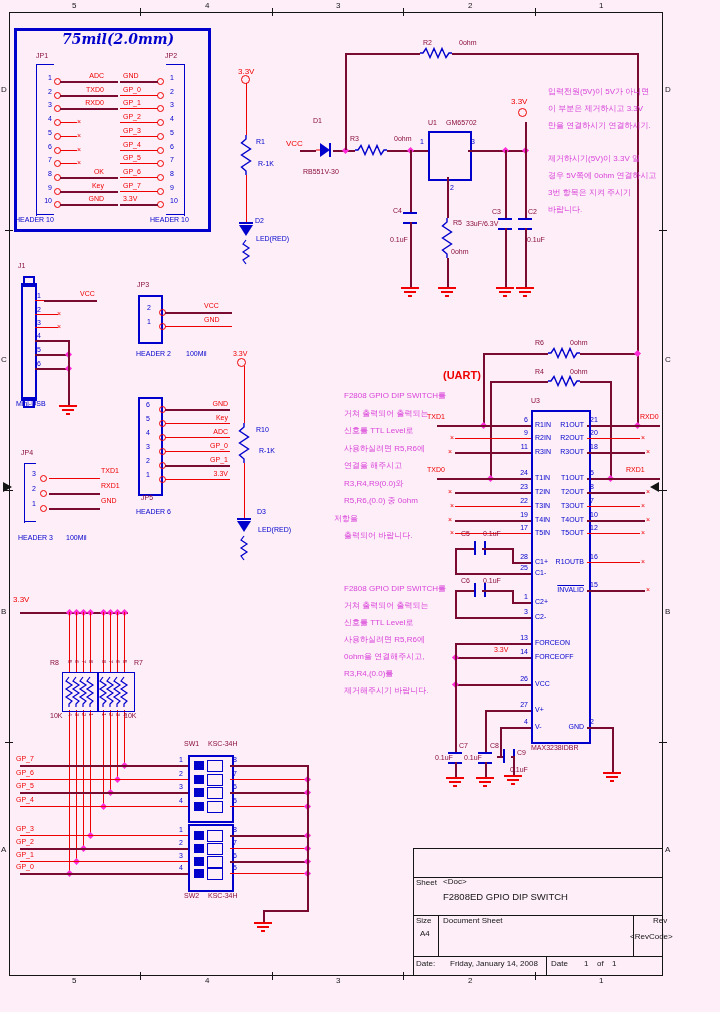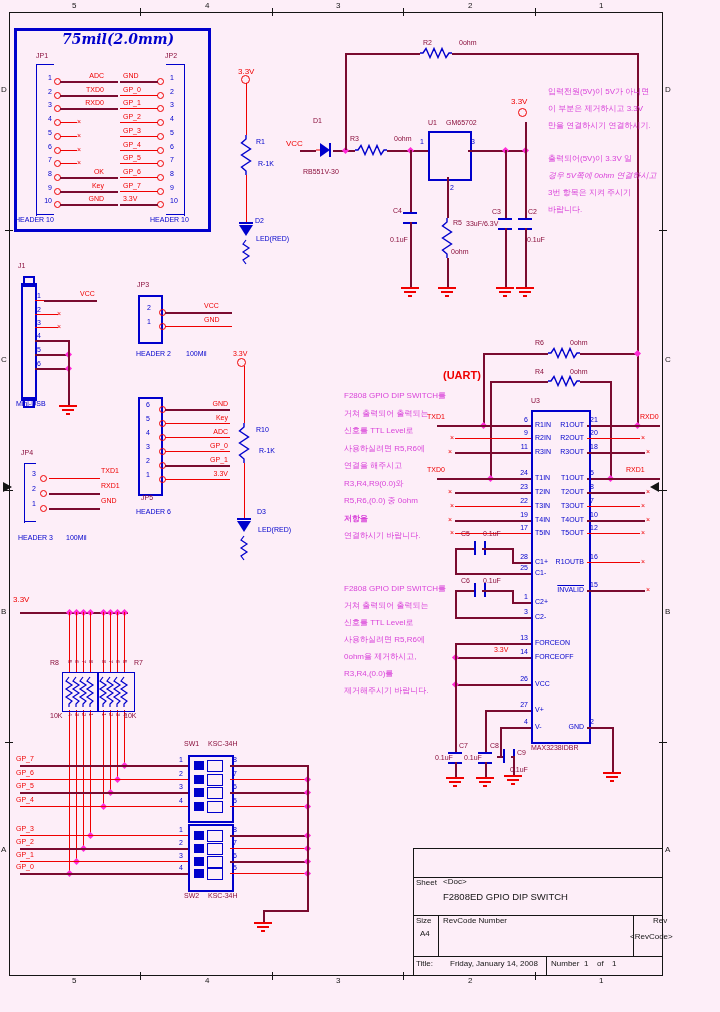--- a/index.html
+++ b/index.html
@@ -231,38 +231,38 @@
     <div class="vw" style="left: 525px; top: 150px; height: 68px; width: 2px; background: rgb(122, 11, 48);"></div>
     <div class="capH" style="left: 518px; top: 218px;"></div>
     <div class="vw" style="left: 525px; top: 228px; height: 59px; width: 2px; background: rgb(122, 11, 48);"></div>
     <div class="gnd" style="left: 516px; top: 287px;"></div>
     <span class="t m7" style="left: 528px; top: 208px;">C2</span>
     <span class="t m7" style="left: 527px; top: 236px;">0.1uF</span>
     <div class="vw" style="left: 637px; top: 53px; height: 372px; width: 2px; background: rgb(122, 11, 48);"></div>
     <span class="t g8" style="left: 548px; top: 88px;">입력전원(5V)이 5V가 아니면</span>
     <span class="t g8" style="left: 548px; top: 105px;">이 부분은 제거하시고 3.3V</span>
     <span class="t g8" style="left: 548px; top: 122px;">만을 연결하시기 연결하시기.</span>
-    <span class="t g8" style="left: 548px; top: 155px;">출력되어(5V)이 3.3V 일</span>
-    <span class="t g8" style="left: 548px; top: 172px; font-style: italic;">경우 5V쪽에 0ohm 연결하시고</span>
+    <span class="t g8" style="left: 548px; top: 155px;">제거하시기(5V)이 3.3V 일</span>
+    <span class="t g8" style="left: 548px; top: 172px;">경우 5V쪽에 0ohm 연결하시고</span>
     <span class="t g8" style="left: 548px; top: 189px;">3번 항목은 지켜 주시기</span>
     <span class="t g8" style="left: 548px; top: 206px;">바랍니다.</span>
     <span class="t g8" style="left: 344px; top: 392px;">F2808 GPIO DIP SWITCH를</span>
     <span class="t g8" style="left: 344px; top: 409.5px;">거쳐 출력되어 출력되는</span>
     <span class="t g8" style="left: 344px; top: 427px;">신호를 TTL Level로</span>
     <span class="t g8" style="left: 344px; top: 444.5px;">사용하실려면 R5,R6에</span>
     <span class="t g8" style="left: 344px; top: 462px;">연결을 해주시고</span>
     <span class="t g8" style="left: 344px; top: 479.5px;">R3,R4,R9(0.0)와</span>
     <span class="t g8" style="left: 344px; top: 497px;">R5,R6,(0.0) 중 0ohm</span>
-    <span class="t g8" style="left: 344px; top: 514.5px; font-weight: bold;">저항을</span>
-    <span class="t g8" style="left: 344px; top: 532px;">연결하시기 바랍니다.</span>
+    <span class="t g8" style="left: 334px; top: 514.5px;">저항을</span>
+    <span class="t g8" style="left: 344px; top: 532px;">출력되어 바랍니다.</span>
     <span class="t g8" style="left: 344px; top: 585px;">F2808 GPIO DIP SWITCH를</span>
     <span class="t g8" style="left: 344px; top: 602px;">거쳐 출력되어 출력되는</span>
     <span class="t g8" style="left: 344px; top: 619px;">신호를 TTL Level로</span>
     <span class="t g8" style="left: 344px; top: 636px;">사용하실려면 R5,R6에</span>
-    <span class="t g8" style="left: 344px; top: 653px;">0ohm을 제거하시고,</span>
+    <span class="t g8" style="left: 344px; top: 653px;">0ohm을 연결해주시고,</span>
     <span class="t g8" style="left: 344px; top: 670px;">R3,R4,(0.0)를</span>
     <span class="t g8" style="left: 344px; top: 687px;">제거해주시기 바랍니다.</span>
     <span class="t m7" style="left: 18px; top: 262px;">J1</span>
     <div class="bx" style="left: 21px; top: 283px; width: 12px; height: 114px; border-width: 2px;"></div>
     <div class="bx" style="left: 23px; top: 276px; width: 8px; height: 7px; border-width: 2px;"></div>
     <div class="bx" style="left: 23px; top: 397px; width: 8px; height: 7px; border-width: 2px;"></div>
     <span class="t b7" style="left: 16px; top: 400px;">Mini-USB</span>
     <span class="t b7" style="left: 37px; top: 292px;">1</span>
     <span class="t b7" style="left: 37px; top: 306px;">2</span>
     <span class="t b7" style="left: 37px; top: 319px;">3</span>
@@ -701,23 +701,23 @@
     <div class="hw" style="left: 413px; top: 915px; width: 250px; height: 1px; background: rgb(21, 21, 21);"></div>
     <div class="hw" style="left: 413px; top: 956px; width: 250px; height: 1px; background: rgb(21, 21, 21);"></div>
     <div class="vw" style="left: 413px; top: 848px; height: 128px; width: 1px; background: rgb(21, 21, 21);"></div>
     <div class="vw" style="left: 438px; top: 915px; height: 41px; width: 1px; background: rgb(21, 21, 21);"></div>
     <div class="vw" style="left: 633px; top: 915px; height: 41px; width: 1px; background: rgb(21, 21, 21);"></div>
     <div class="vw" style="left: 546px; top: 956px; height: 20px; width: 1px; background: rgb(21, 21, 21);"></div>
     <span class="t k8" style="left: 416px; top: 879px;">Sheet</span>
     <span class="t k10" style="left: 443px; top: 892px;">F2808ED GPIO DIP SWITCH</span>
     <span class="t k8" style="left: 416px; top: 917px;">Size</span>
     <span class="t k8" style="left: 420px; top: 930px;">A4</span>
-    <span class="t k8" style="left: 443px; top: 917px;">RevCode Number</span>
+    <span class="t k8" style="left: 443px; top: 917px;">Document Sheet</span>
     <span class="t k8" style="left: 443px; top: 878px;">&lt;Doc&gt;</span>
     <span class="t k8" style="left: 637px; top: 917px; padding-left: 16px;">Rev</span>
     <span class="t k8" style="left: 630px; top: 933px;">&lt;RevCode&gt;</span>
-    <span class="t k8" style="left: 416px; top: 960px;">Title:</span>
+    <span class="t k8" style="left: 416px; top: 960px;">Date:</span>
     <span class="t k8" style="left: 450px; top: 960px;">Friday, January 14, 2008</span>
-    <span class="t k8" style="left: 551px; top: 960px;">Number</span>
+    <span class="t k8" style="left: 551px; top: 960px;">Date</span>
     <span class="t k8" style="left: 584px; top: 960px;">1</span>
     <span class="t k8" style="left: 597px; top: 960px;">of</span>
     <span class="t k8" style="left: 612px; top: 960px;">1</span>
   </div>
 
 </body></html>

